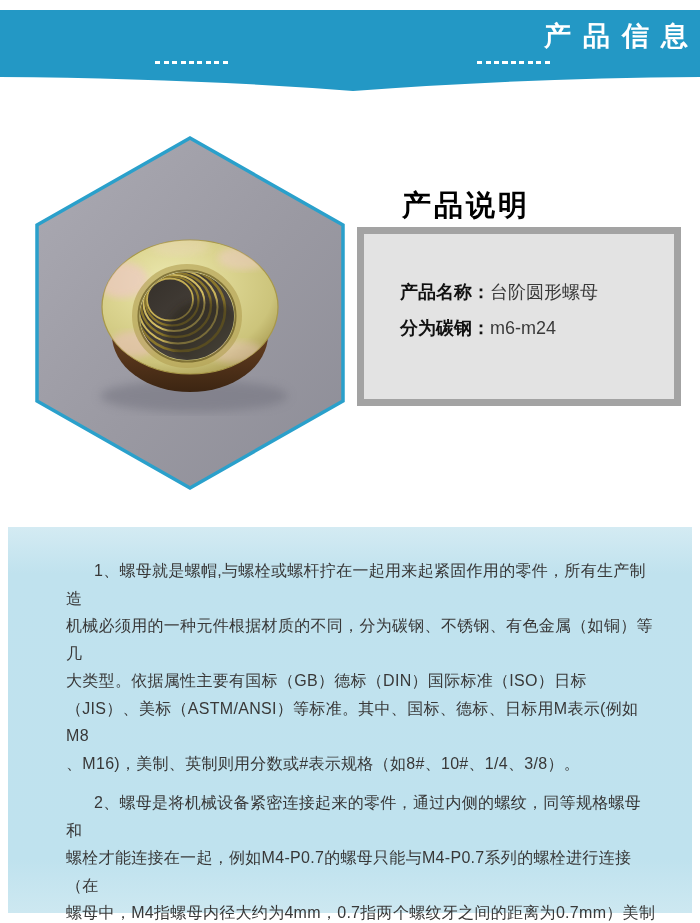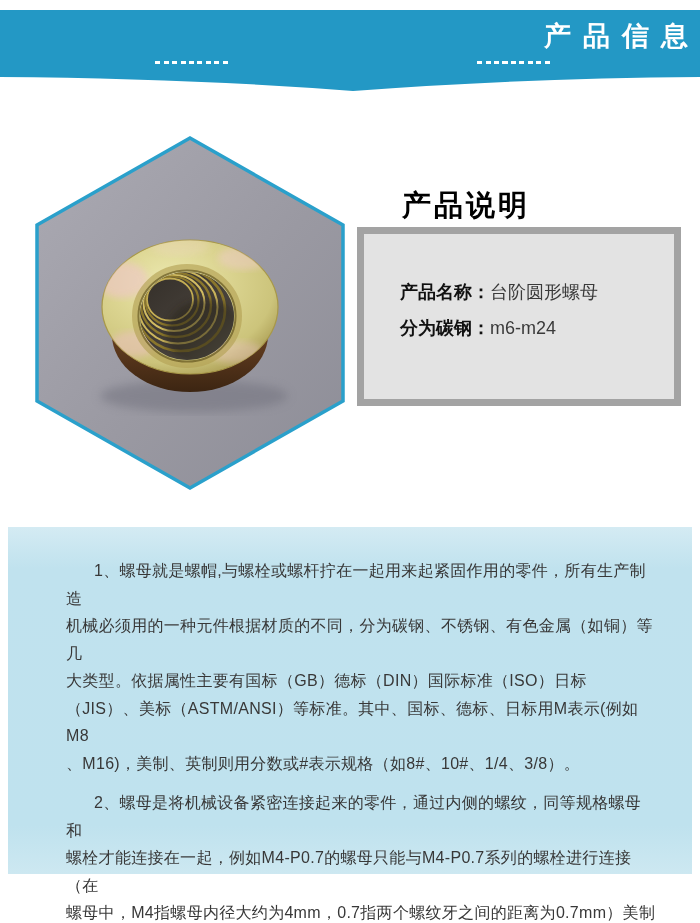--- a/index.html
+++ b/index.html
@@ -38,21 +38,21 @@
     position:absolute;left:357px;top:227px;width:310px;height:165px;
     background:#e3e3e3;border:7px solid #a3a3a3;
     box-sizing:content-box;
   }
   .spec-rows{position:absolute;left:36px;top:46px;right:10px;}
   .spec-row{height:22px;margin-bottom:14px;font-size:18px;white-space:nowrap;}
   .spec-label{font-weight:bold;color:#111111;}
   .spec-value{font-weight:normal;color:#3a3a3a;}
   
   .description{
-    position:absolute;left:8px;top:527px;width:684px;height:347px;
+    position:absolute;left:8px;top:527px;width:684px;height:386px;
     box-sizing:border-box;padding:30px 36px 0 58px;
     background:linear-gradient(180deg,#d4ebf3 0%,#c0e2ee 12%,#bfe2ee 86%,#cde8f1 100%);
     color:#383838;font-size:16px;line-height:27.5px;
   }
   .description p{
     margin:0;white-space:pre-line;text-indent:28px;
     letter-spacing:.3px;
   }
   .description p + p{margin-top:12px;}
 </style>

